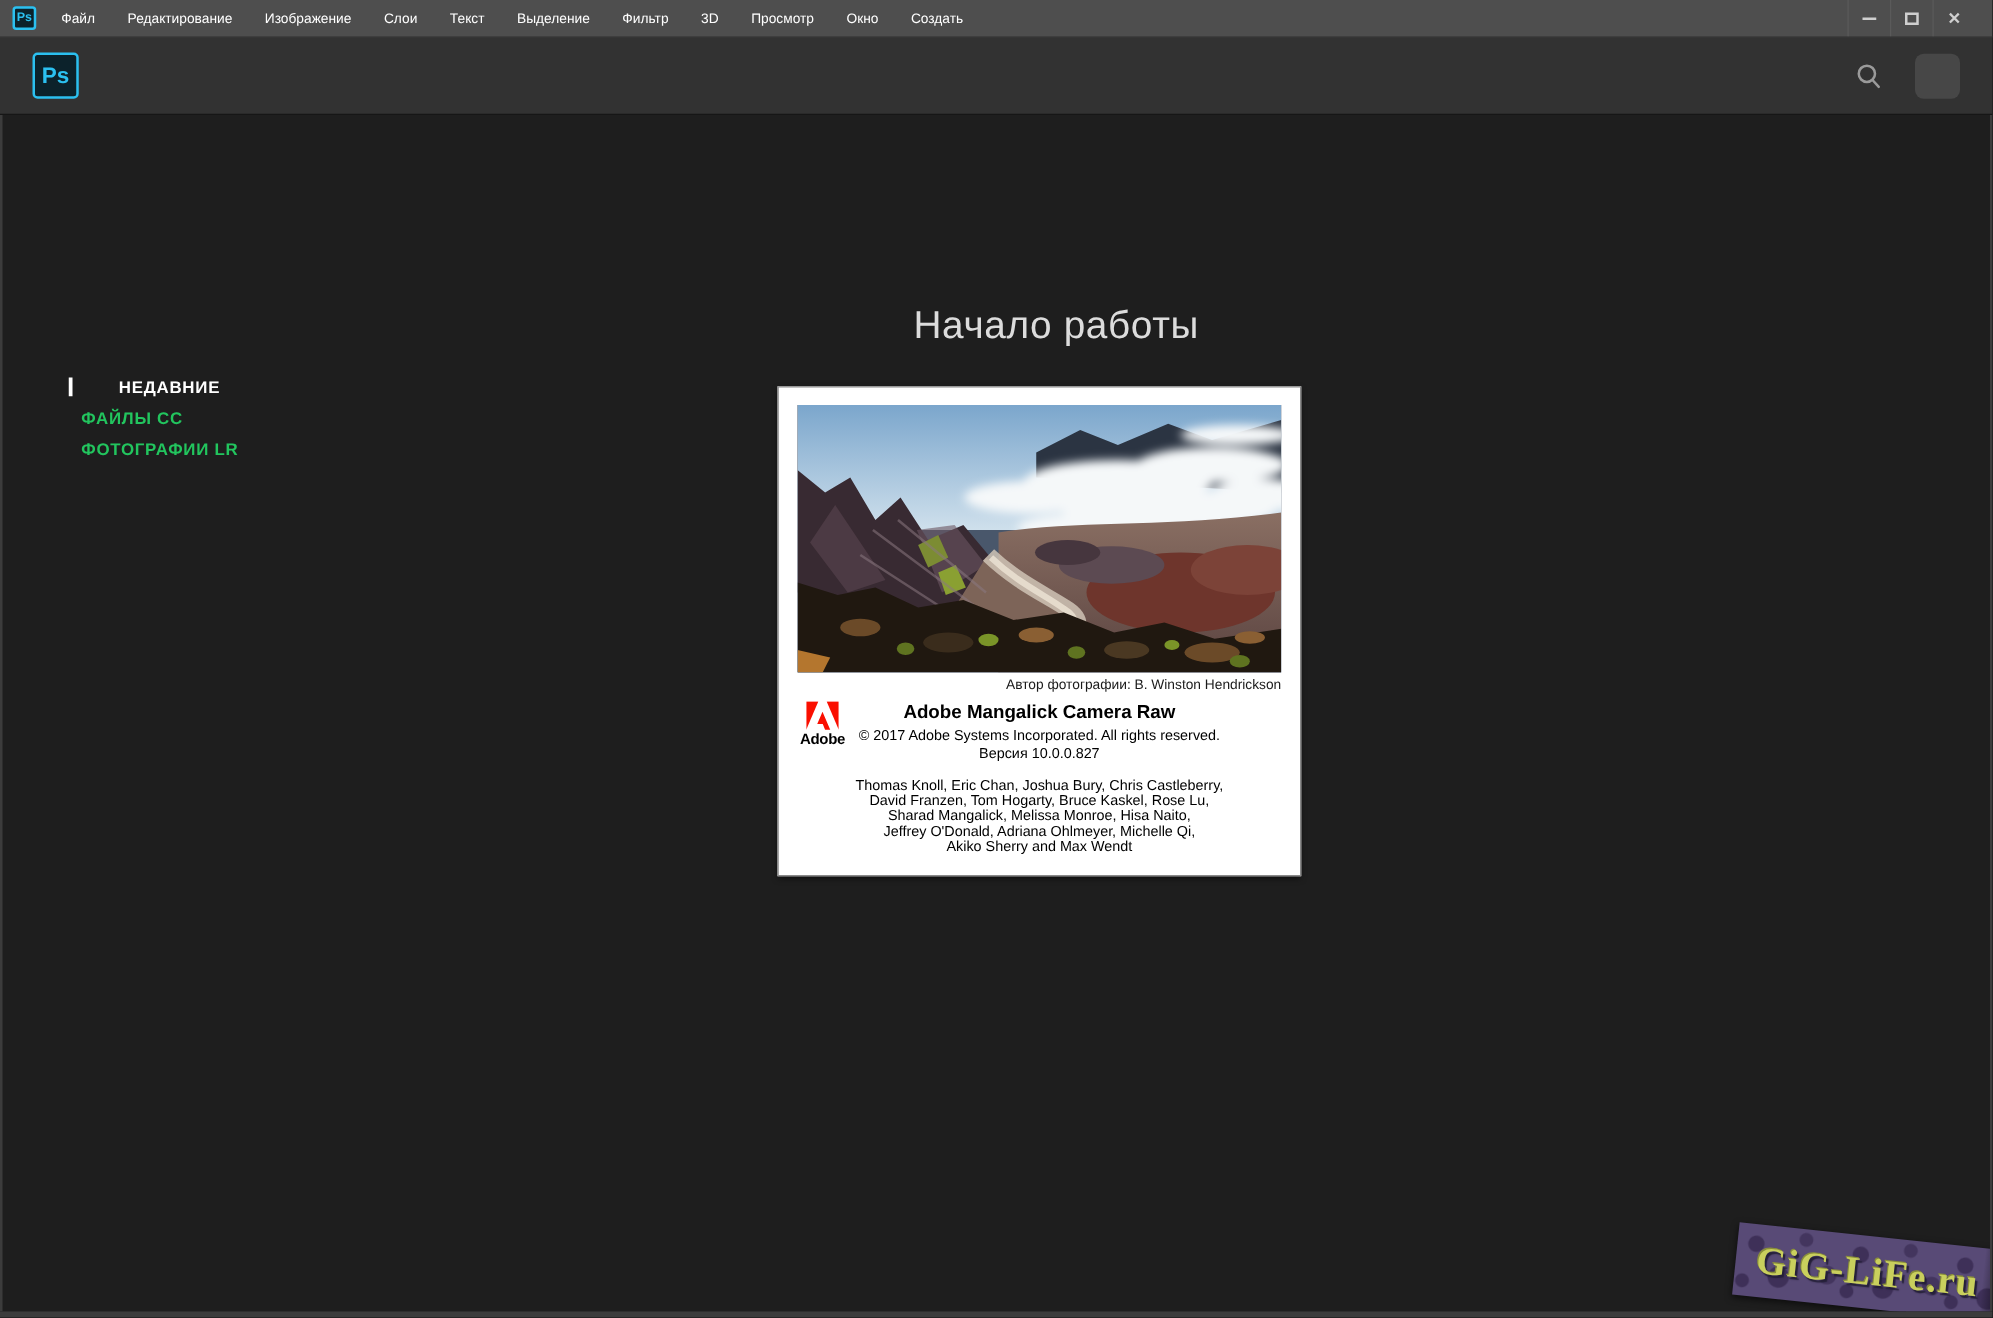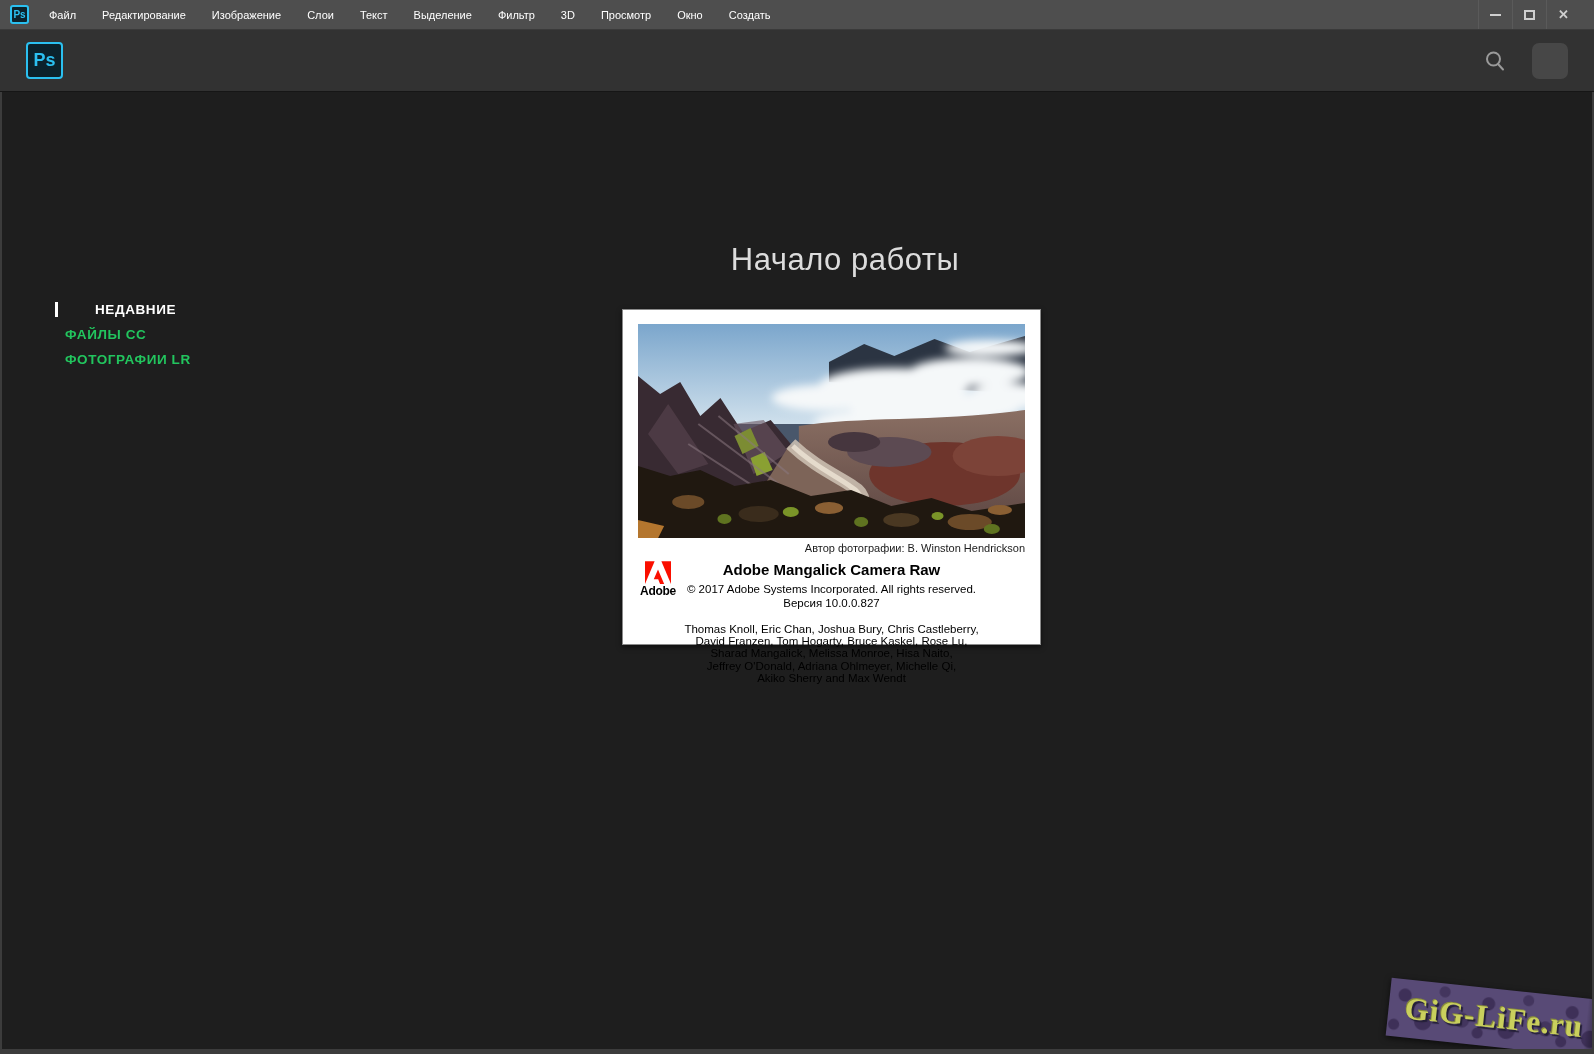--- a/index.html
+++ b/index.html
@@ -71,21 +71,21 @@
 
   .side-buttons { margin-top:42px; }
   .pill {
     display:block; margin-top:16px; background:transparent; border:2px solid #cfcfcf;
     border-radius:17px; color:#f0f0f0; font-weight:bold; font-size:13.5px;
     padding:7px 20px; font-family:inherit; letter-spacing:.3px; cursor:pointer;
   }
 
   
   .splash-card {
-    position:absolute; left:620px; top:217px; width:419px; height:336px;
+    position:absolute; left:620px; top:217px; width:419px; height:392px;
     background:#ffffff; border:1px solid #8a8a8a; padding:14px 15px 0;
     box-shadow:0 2px 5px rgba(0,0,0,.55);
   }
   .photo { width:100%; height:214px; overflow:hidden; background:#49576b; }
   .photo svg { display:block; width:100%; height:100%; }
   .credit { text-align:right; font-size:11px; color:#1a1a1a; margin-top:4px; }
   .brandrow { position:relative; }
   .adobe-block { position:absolute; left:-3px; top:0; width:46px; text-align:center; }
   .adobe-block svg { width:26px; height:23px; display:block; margin:0 auto; }
   .adobe-word { display:block; font-size:12px; font-weight:bold; color:#000; margin-top:0; letter-spacing:-.3px; }

